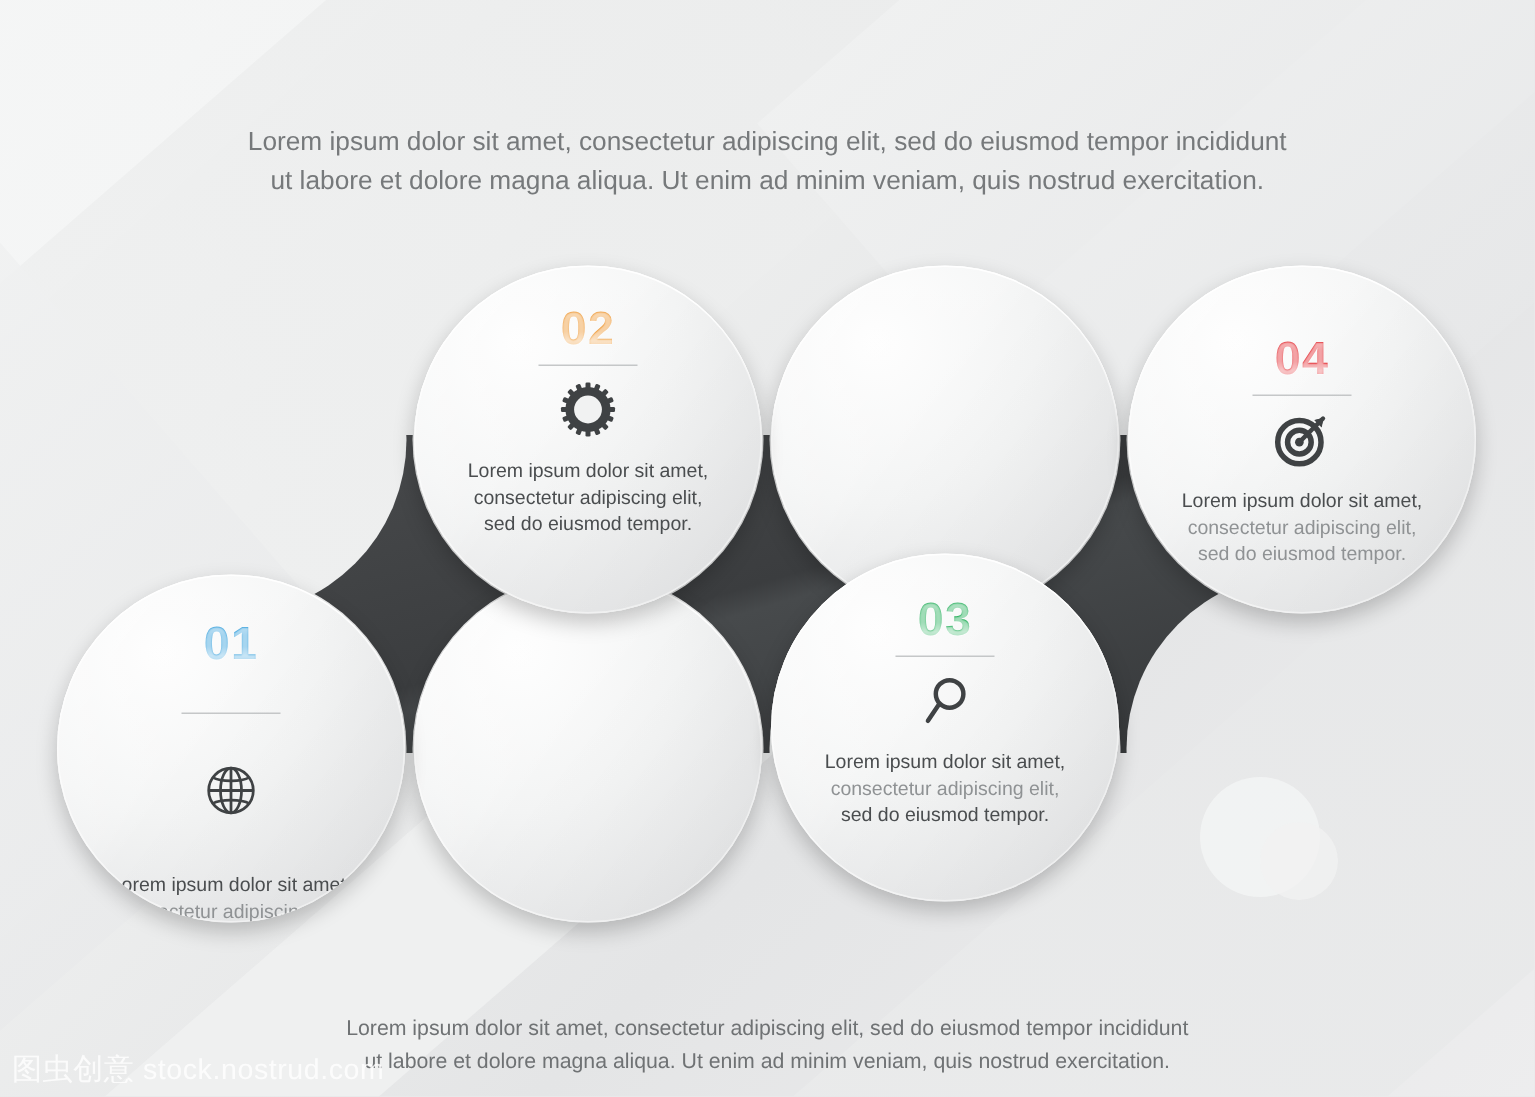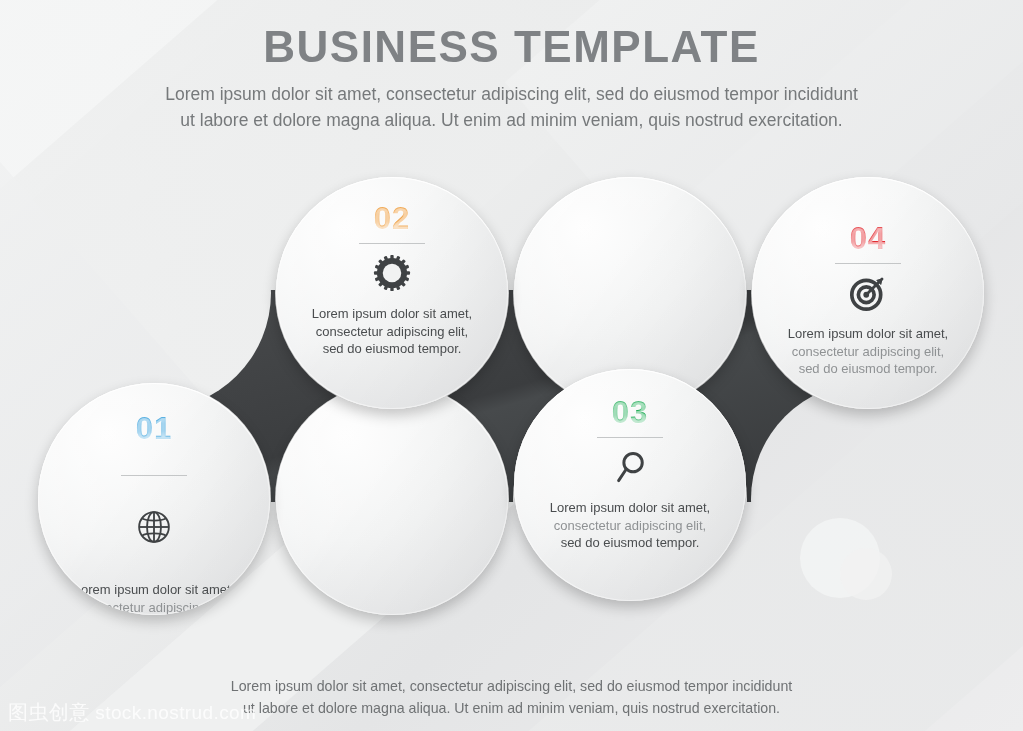--- a/index.html
+++ b/index.html
@@ -244,21 +244,20 @@
         </svg>
       </div>
       <div class="body">
         <span>Lorem ipsum dolor sit amet,</span><br>
         <span class="fade">consectetur adipiscing elit,</span><br>
         <span class="fade">sed do eiusmod tempor.</span>
       </div>
     </div>
   </div>
 
-  <div class="title">BUSINESS TEMPLATE</div>
   <div class="subtitle">
     <span>Lorem ipsum dolor sit amet, consectetur adipiscing elit, sed do eiusmod tempor incididunt</span><br>
     <span>ut labore et dolore  magna aliqua. Ut enim ad minim veniam, quis nostrud exercitation.</span>
   </div>
 
   <div class="footer">
     <span>Lorem ipsum dolor sit amet, consectetur adipiscing elit, sed do eiusmod tempor incididunt</span><br>
     <span>ut labore et dolore  magna aliqua. Ut enim ad minim veniam, quis nostrud exercitation.</span>
   </div>
 

